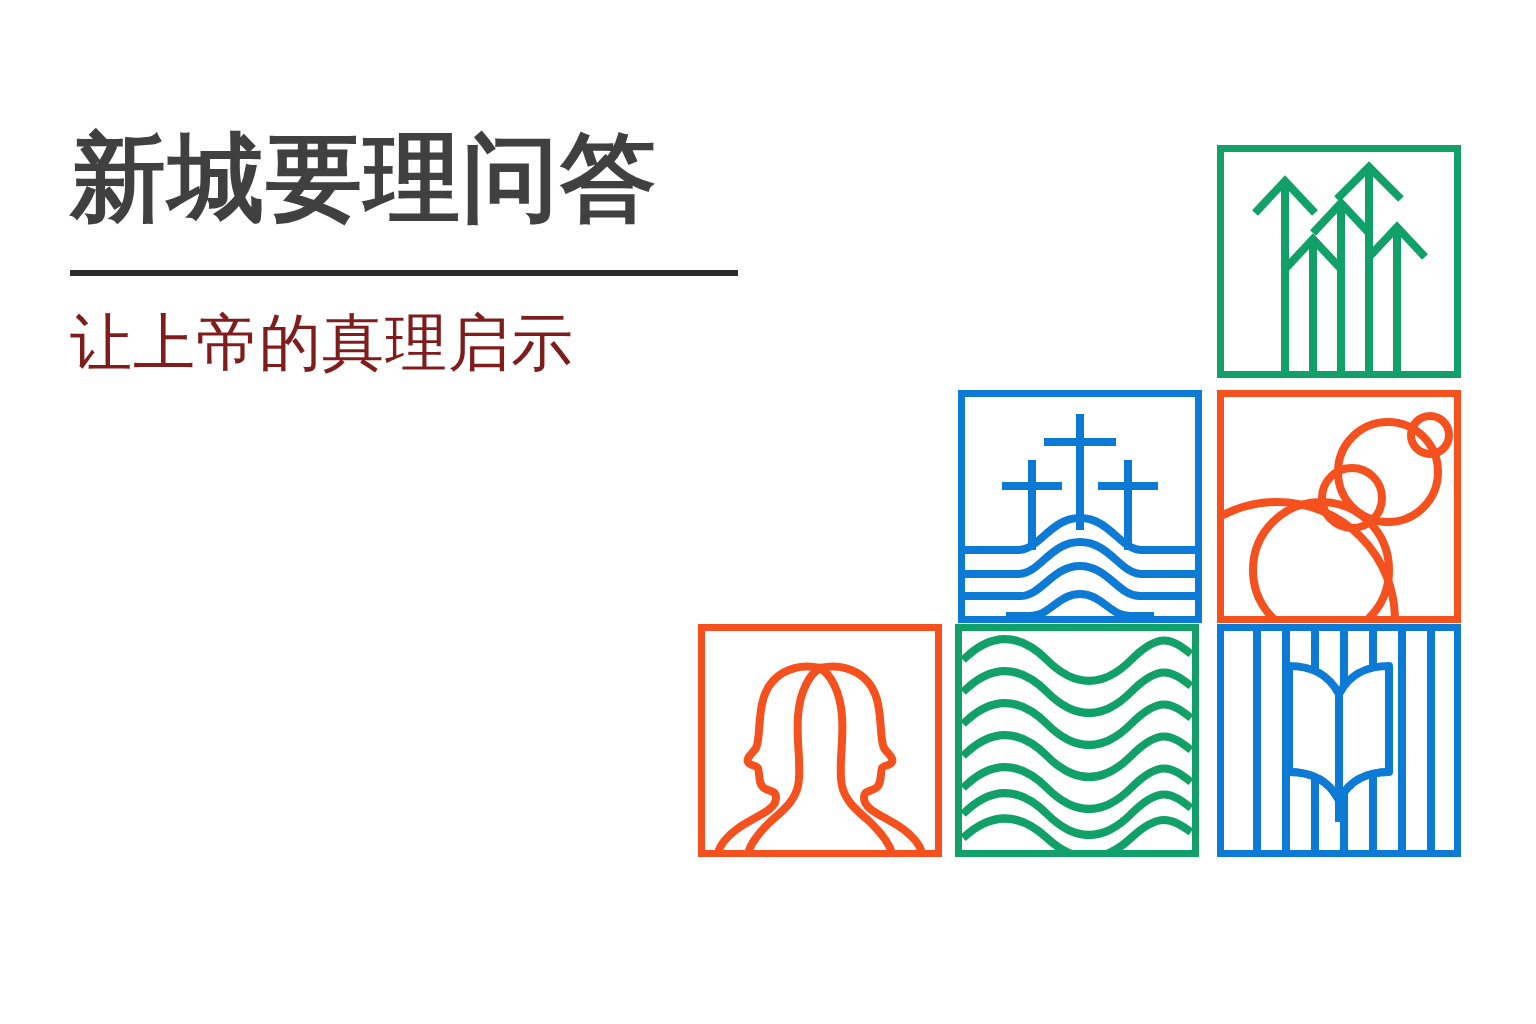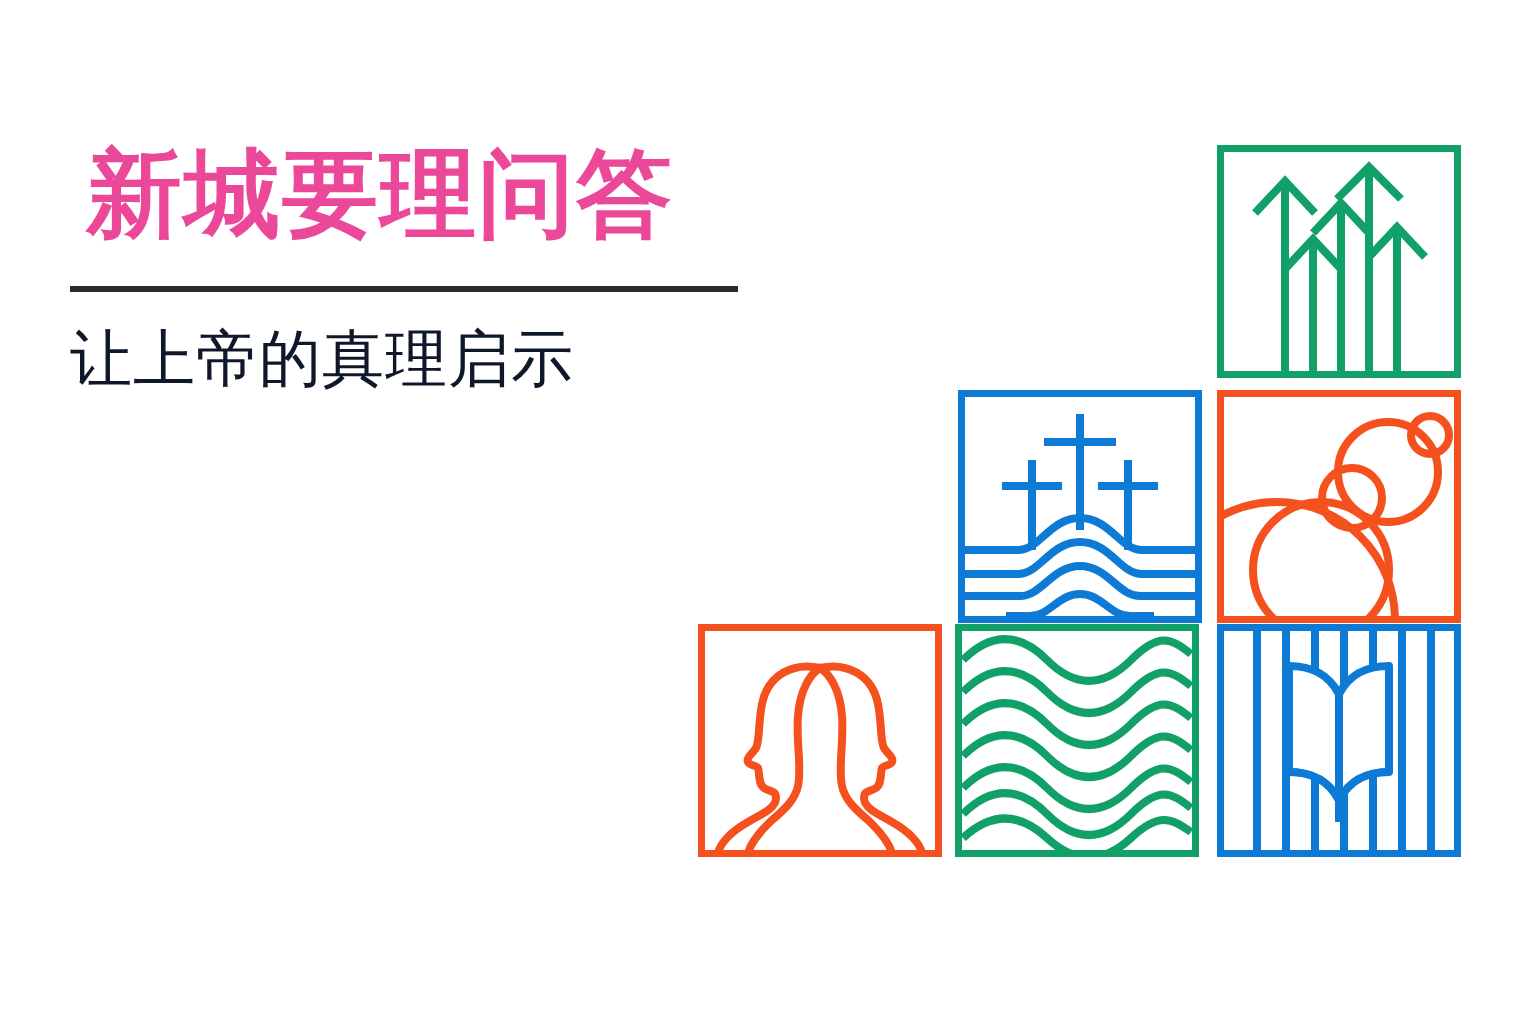--- a/index.html
+++ b/index.html
@@ -26,40 +26,40 @@
     position: absolute;
     left: 70px;
     top: 130px;
     width: 700px;
   }
 
   .main-title {
     font-size: 96px;
     line-height: 1.0;
     font-weight: bold;
-    color: #ec4899;
+    color: #404040;
     letter-spacing: 2px;
     white-space: nowrap;
-    margin: 16px;
+    margin: 0;
     padding: 0;
     font-family: "DejaVu Sans", "Liberation Sans", sans-serif;
   }
 
   .title-divider {
     margin-top: 44px;
     width: 668px;
     height: 6px;
     background: #2b2b2b;
   }
 
   .subtitle {
     margin-top: 26px;
     font-size: 62px;
     line-height: 1.32;
-    color: #0f172a;
+    color: #7f1d1d;
     font-weight: normal;
     font-family: "DejaVu Sans", "Liberation Sans", sans-serif;
     letter-spacing: 1px;
   }
   .subtitle-line { display: block; white-space: nowrap; }
 
   
   .tile {
     position: absolute;
     width: 244px;

